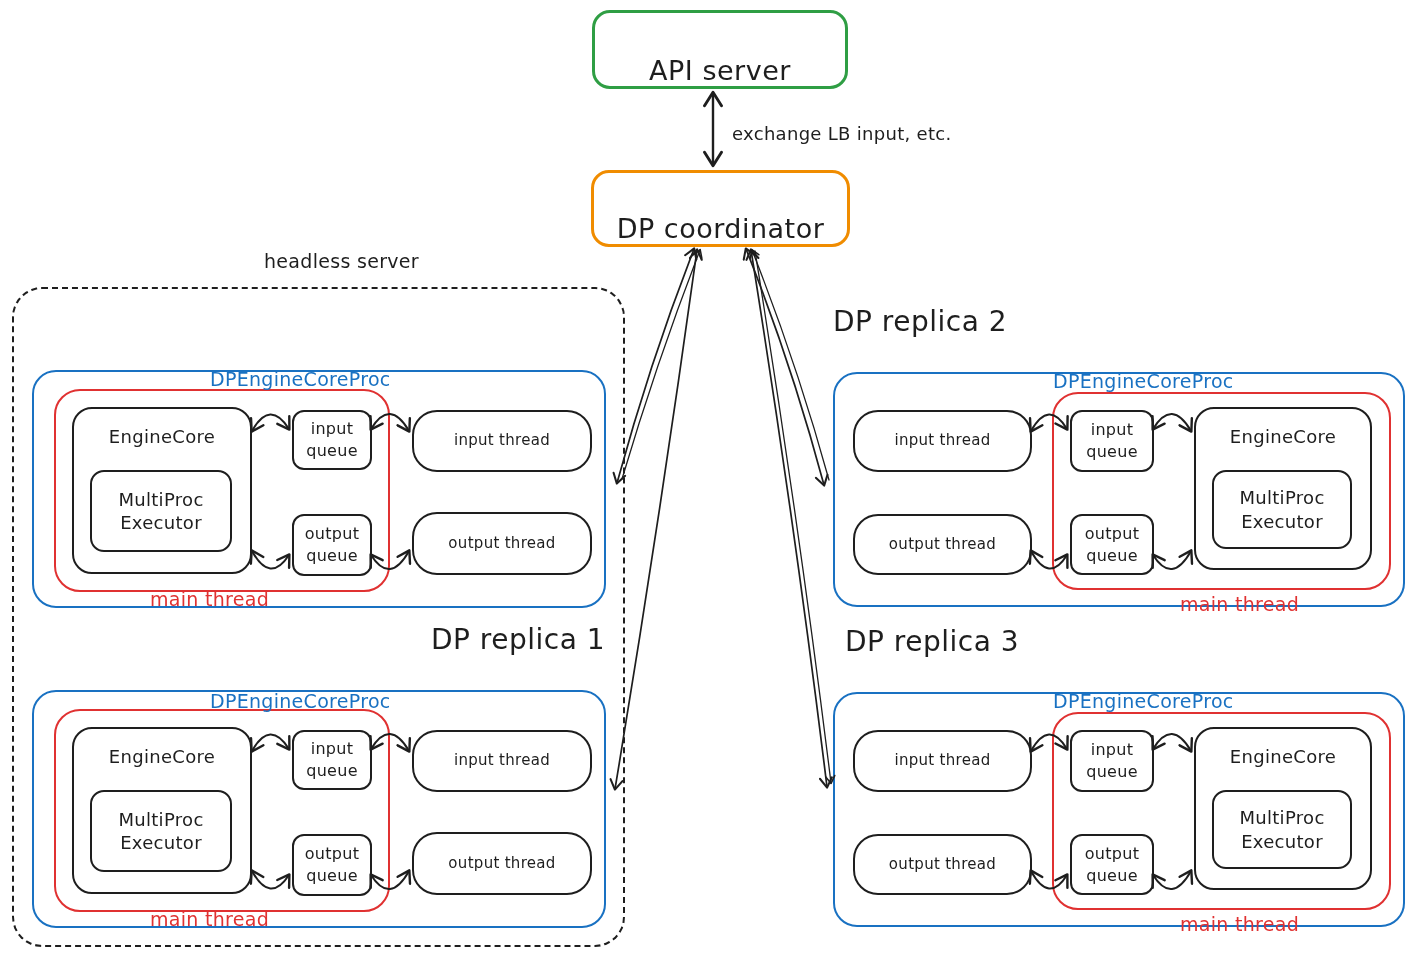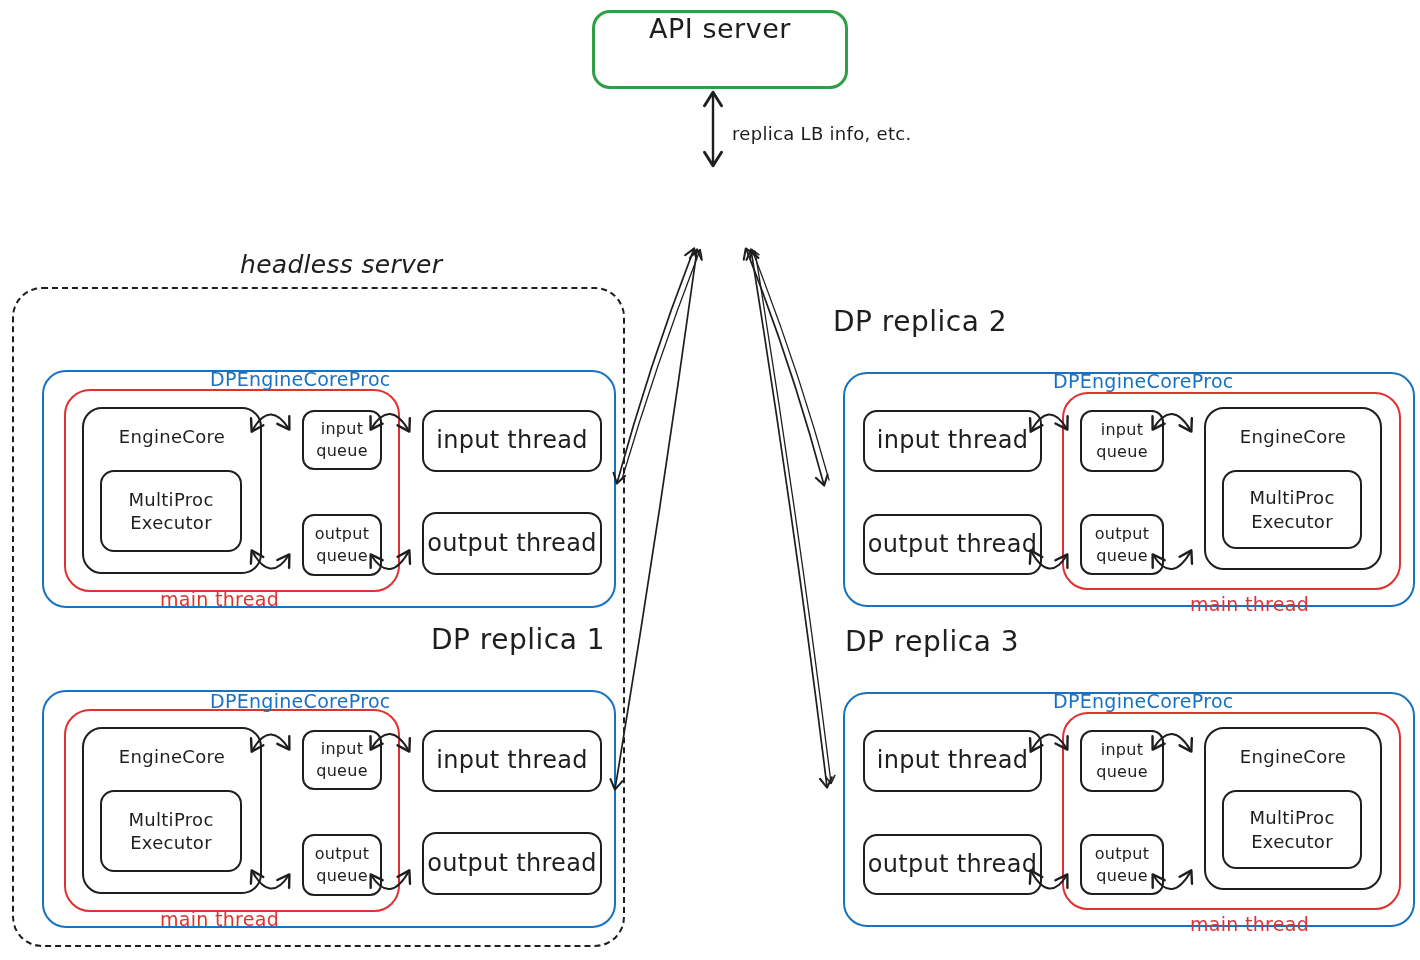--- a/index.html
+++ b/index.html
@@ -3,42 +3,42 @@
 <meta charset="utf-8">
 <style>
   html,body{margin:0;padding:0;background:#ffffff;}
   .canvas{
     position:relative;width:1420px;height:960px;background:#ffffff;
     font-family:"DejaVu Sans", sans-serif;color:#1e1e1e;overflow:hidden;
   }
   
   .bigbox{
     position:absolute;background:#fff;border-radius:18px;
-    display:flex;align-items:flex-start;justify-content:center;
+    display:flex;align-items:flex-end;justify-content:center;
     font-size:27px;letter-spacing:.5px;z-index:3;box-sizing:border-box;
   }
   .api{border:3px solid #2f9e44;}
   .coord{border:3px solid #f08c00;}
   
   .replica{
     position:absolute;border:2.5px solid #1971c2;border-radius:24px;
-    background:#fff;z-index:2;box-sizing:border-box;margin-left:10px;
+    background:#fff;z-index:2;box-sizing:border-box;
   }
   .redbox{
     position:absolute;border:2.2px solid #e03131;border-radius:26px;
     box-sizing:border-box;background:transparent;
   }
   .node{
     position:absolute;background:#fff;border:2.5px solid #1e1e1e;border-radius:16px;
     display:flex;align-items:center;justify-content:center;text-align:center;
     font-size:18px;line-height:1.3;box-sizing:border-box;letter-spacing:.3px;
   }
   .engine{align-items:flex-start;padding-top:16px;border-radius:20px;}
   .qnode{font-size:16px;border-radius:12px;line-height:1.35;}
-  .tnode{font-size:24px;border-radius:14px;}
+  .tnode{font-size:15px;border-radius:25px;}
   .exec{border-radius:14px;}
   
   .title{position:absolute;font-size:28px;letter-spacing:.5px;z-index:4;white-space:nowrap;}
   .proc-label{position:absolute;font-size:19px;color:#1971c2;z-index:4;white-space:nowrap;letter-spacing:.3px;margin-top:40px;}
   .note{position:absolute;font-size:18px;z-index:4;white-space:nowrap;letter-spacing:.3px;}
   .mt-label{position:absolute;font-size:19px;color:#e03131;z-index:5;white-space:nowrap;letter-spacing:.3px;}
   .dashed{
     position:absolute;border:2px dashed #1e1e1e;border-radius:30px;
     z-index:1;box-sizing:border-box;
   }
@@ -46,24 +46,27 @@
 </style>
 </head>
 <body>
 
 <div class="canvas">
 
   <div class="bigbox api" style="left:592px;top:10px;width:256px;height:79px;">
     <span>API server</span>
   </div>
 
-
-  <div class="note" style="left:732px;top:123px;">replica LB info, etc.</div>
-
-  <div class="note" style="left:240px;top:250px;font-size:25px;font-style:italic;">headless server</div>
+  <div class="bigbox coord" style="left:591px;top:170px;width:259px;height:77px;">
+    <span>DP coordinator</span>
+  </div>
+
+  <div class="note" style="left:732px;top:123px;">exchange LB input, etc.</div>
+
+  <div class="note" style="left:264px;top:250px;font-size:19px;">headless server</div>
   <div class="dashed" style="left:12px;top:287px;width:613px;height:660px;"></div>
 
   <div class="title" style="left:431px;top:623px;">DP replica 1</div>
   <div class="title" style="left:833px;top:305px;">DP replica 2</div>
   <div class="title" style="left:833px;top:625px;margin-left:12px;">DP replica 3</div>
 
   <div class="proc-label" style="left:210px;top:328px;">DPEngineCoreProc</div>
   <div class="proc-label" style="left:210px;top:650px;">DPEngineCoreProc</div>
   <div class="proc-label" style="left:1053px;top:330px;">DPEngineCoreProc</div>
   <div class="proc-label" style="left:1053px;top:650px;">DPEngineCoreProc</div>

